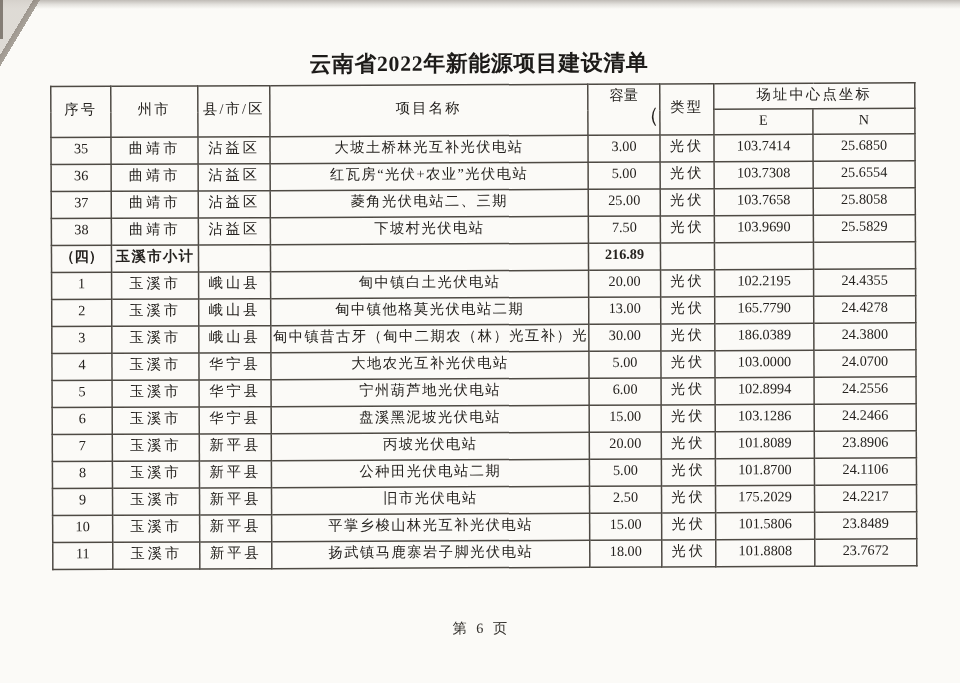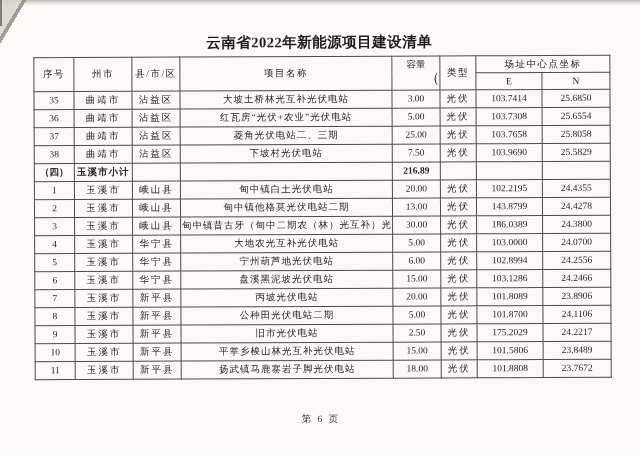--- a/index.html
+++ b/index.html
@@ -78,21 +78,21 @@
     height: 17px;
   }
   table.list thead th { height: 16px; }
   table.list tbody td { height: 17px; }
   th.h-capacity { font-size: 9px; line-height: 1.2; }
   th.h-capacity .cap2 { font-size: 14px; display: block; padding-left: 32px; }
   td.c-prefecture, td.c-county, td.c-type { letter-spacing: 2px; margin-left: 21px; }
   td.c-project { letter-spacing: 1px; font-size: 9px; }
   th.h-coords, th.h-index, th.h-prefecture, th.h-county, th.h-project, th.h-type { letter-spacing: 1.5px; }
   tr.subtotal td { font-weight: bold; }
-  tr.subtotal td.c-prefecture { letter-spacing: 1px; }
+  tr.subtotal td.c-prefecture { letter-spacing: 1px; font-family: Liberation Mono, monospace; }
   .doc-footer {
     position: absolute;
     top: 413px;
     left: 0;
     width: 640px;
     text-align: center;
     font-size: 9.5px;
     letter-spacing: 2px;
     color: #35322e;
   }
@@ -198,21 +198,21 @@
     <td class="c-east">102.2195</td>
     <td class="c-north">24.4355</td>
   </tr>
           <tr>
     <td class="c-index">2</td>
     <td class="c-prefecture">玉溪市</td>
     <td class="c-county">峨山县</td>
     <td class="c-project">甸中镇他格莫光伏电站二期</td>
     <td class="c-capacity">13.00</td>
     <td class="c-type">光伏</td>
-    <td class="c-east">143.8799</td>
+    <td class="c-east">165.7790</td>
     <td class="c-north">24.4278</td>
   </tr>
           <tr>
     <td class="c-index">3</td>
     <td class="c-prefecture">玉溪市</td>
     <td class="c-county">峨山县</td>
     <td class="c-project">甸中镇昔古牙（甸中二期农（林）光互补）光伏电站</td>
     <td class="c-capacity">30.00</td>
     <td class="c-type">光伏</td>
     <td class="c-east">186.0389</td>

